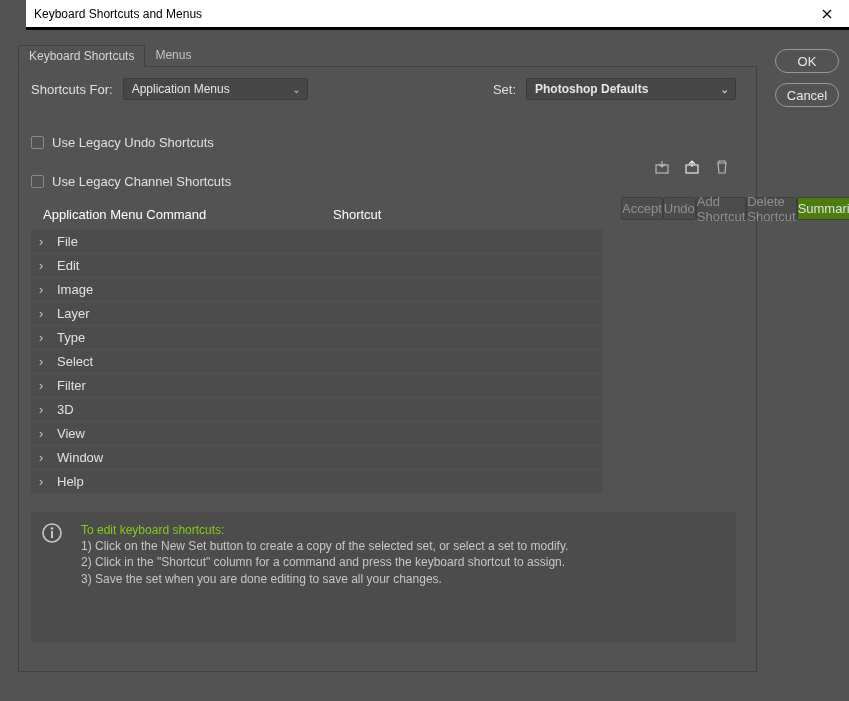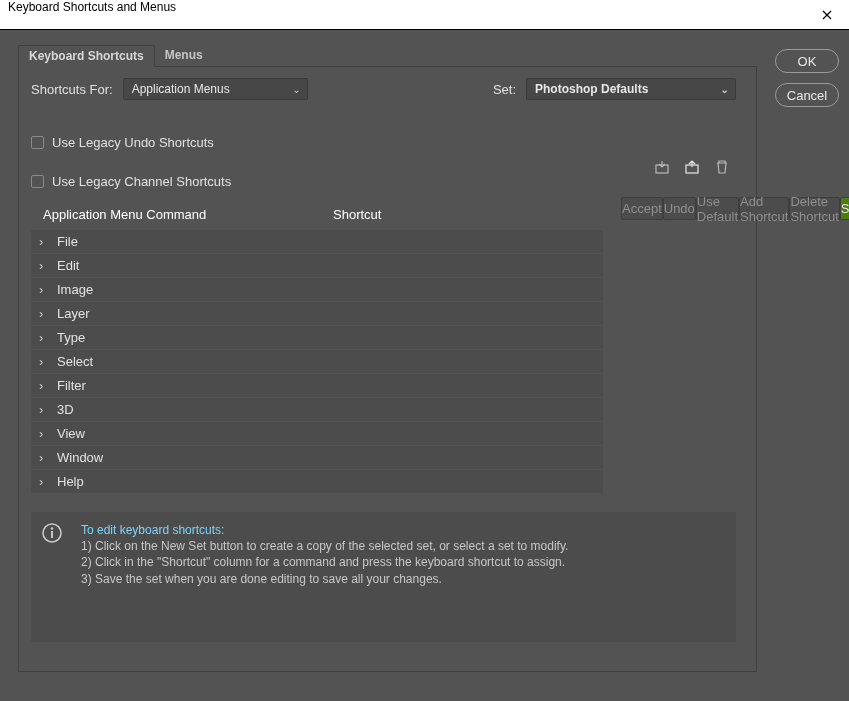--- a/index.html
+++ b/index.html
@@ -1,34 +1,34 @@
 <!DOCTYPE html>
 <html><head>
 <meta charset="utf-8">
 <style>
   * { box-sizing: border-box; margin: 0; padding: 0; font-family: "Segoe UI", Tahoma, sans-serif; }
   body { background: #535353; width: 849px; height: 701px; overflow: hidden; }
 
   
-  .titlebar { height: 30px; background: #fff; display: flex; align-items: flex-start; border-bottom: 1px solid #000000; }
+  .titlebar { height: 30px; background: #fff; display: flex; align-items: center; border-bottom: 3px solid #000000; margin-left: 26px; }
   .titlebar .title { flex: 1; font-size: 12px; color: #000; padding-left: 8px; }
   .titlebar .close { width: 45px; height: 30px; display:flex; align-items:center; justify-content:center; font-size: 16px; color:#000; }
 
   .content { display:flex; padding: 15px 10px 10px 18px; gap: 18px; height: calc(100% - 30px); }
 
   .main { flex: 1; background:#535353; }
   .sidebar { width: 64px; display:flex; flex-direction:column; gap:10px; padding-top:4px;}
 
   
   .pill-btn { border:1px solid #9a9a9a; background:transparent; color:#e8e8e8; font-size:13px; height:24px; border-radius:12px; display:flex; align-items:center; justify-content:center; cursor:pointer;}
   .pill-btn.ok { border-width:1.5px; }
 
   
   .tabstrip { display:flex; height:22px; border-bottom:1px solid #404040; }
-  .tab { font-size:12px; color:#d7d7d7; padding:3px 10px 0 10px; cursor:pointer; position:relative;font-weight:bold;}
+  .tab { font-size:12px; color:#d7d7d7; padding:3px 10px 0 10px; cursor:pointer; position:relative;}
   .tab.active { border:1px solid #404040; border-bottom:1px solid #535353; border-top-left-radius:2px; border-top-right-radius:2px; background:#535353; margin-bottom:-1px; }
   .tab:not(.active) { color:#c5c5c5; }
 
   .panel { border:1px solid #404040; border-top:none; padding: 10px 20px 14px 12px; height: 605px; display:flex; flex-direction:column; }
 
   .row { display:flex; align-items:center; gap:10px; min-height:24px; font-size:12px; color:#e0e0e0;}
   .row.topline { margin-bottom:10px; }
   .label { font-size:13px; color:#e0e0e0; }
 
   .select { position:relative; background:#474747; border:1px solid #3a3a3a; height:22px; font-size:12px; color:#e6e6e6; display:flex; align-items:center; padding: 0 22px 0 8px; border-radius:2px; cursor:pointer;}
@@ -55,21 +55,21 @@
   .trow .chev-r { font-size:13px; color:#c8c8c8; display:inline-block; width:10px;}
   
   .action-btn { height:23px; background:#4d7c0f; color:#e2e2e2; font-size:13px; display:flex; align-items:center; justify-content:center; border:1px solid #3e3e3e; border-radius:2px; cursor:pointer; margin-bottom:12px;}
   .action-btn.disabled { color:#8f8f8f; background:#4c4c4c; cursor:default;}
   .action-gap-sm { height: 22px; }
   .action-gap-lg { height: 46px; }
 
   .info-box { margin-top:18px; display:flex; gap:14px; background:#4c4c4c; padding:10px 12px 10px 10px; height:130px; }
   .info-box .ic { width:26px; padding-top:0; }
   .info-box .txt { font-size:12px; color:#c7c7c7; line-height:1.35; }
-  .info-heading { color:#7dd3fc; }
+  .info-heading { color:#84cc16; }
 
 </style>
 </head>
 <body>
 
 <div class="titlebar">
   <div class="title">Keyboard Shortcuts and Menus</div>
   <div class="close">
     <svg width="10" height="10" viewBox="0 0 10 10">
         <path d="M1 1 L9 9 M9 1 L1 9" stroke="#000" stroke-width="1.2"></path>
@@ -184,21 +184,20 @@
                 <span class="chev-r">›</span>
                 <span>Help</span>
               </div>
           </div>
         </div>
 
         <div class="actions-area">
           <div style="height:28px"></div>
           <div class="action-btn disabled">Accept</div>
           <div class="action-btn disabled">Undo</div>
-          <div class="action-btn disabled">Use Default</div>
           <div class="action-gap-sm"></div>
           <div class="action-btn disabled">Add Shortcut</div>
           <div class="action-btn disabled">Delete Shortcut</div>
           <div class="action-gap-lg"></div>
           <div class="action-btn">Summarize...</div>
         </div>
       </div>
 
       <div class="info-box">
         <div class="ic">

